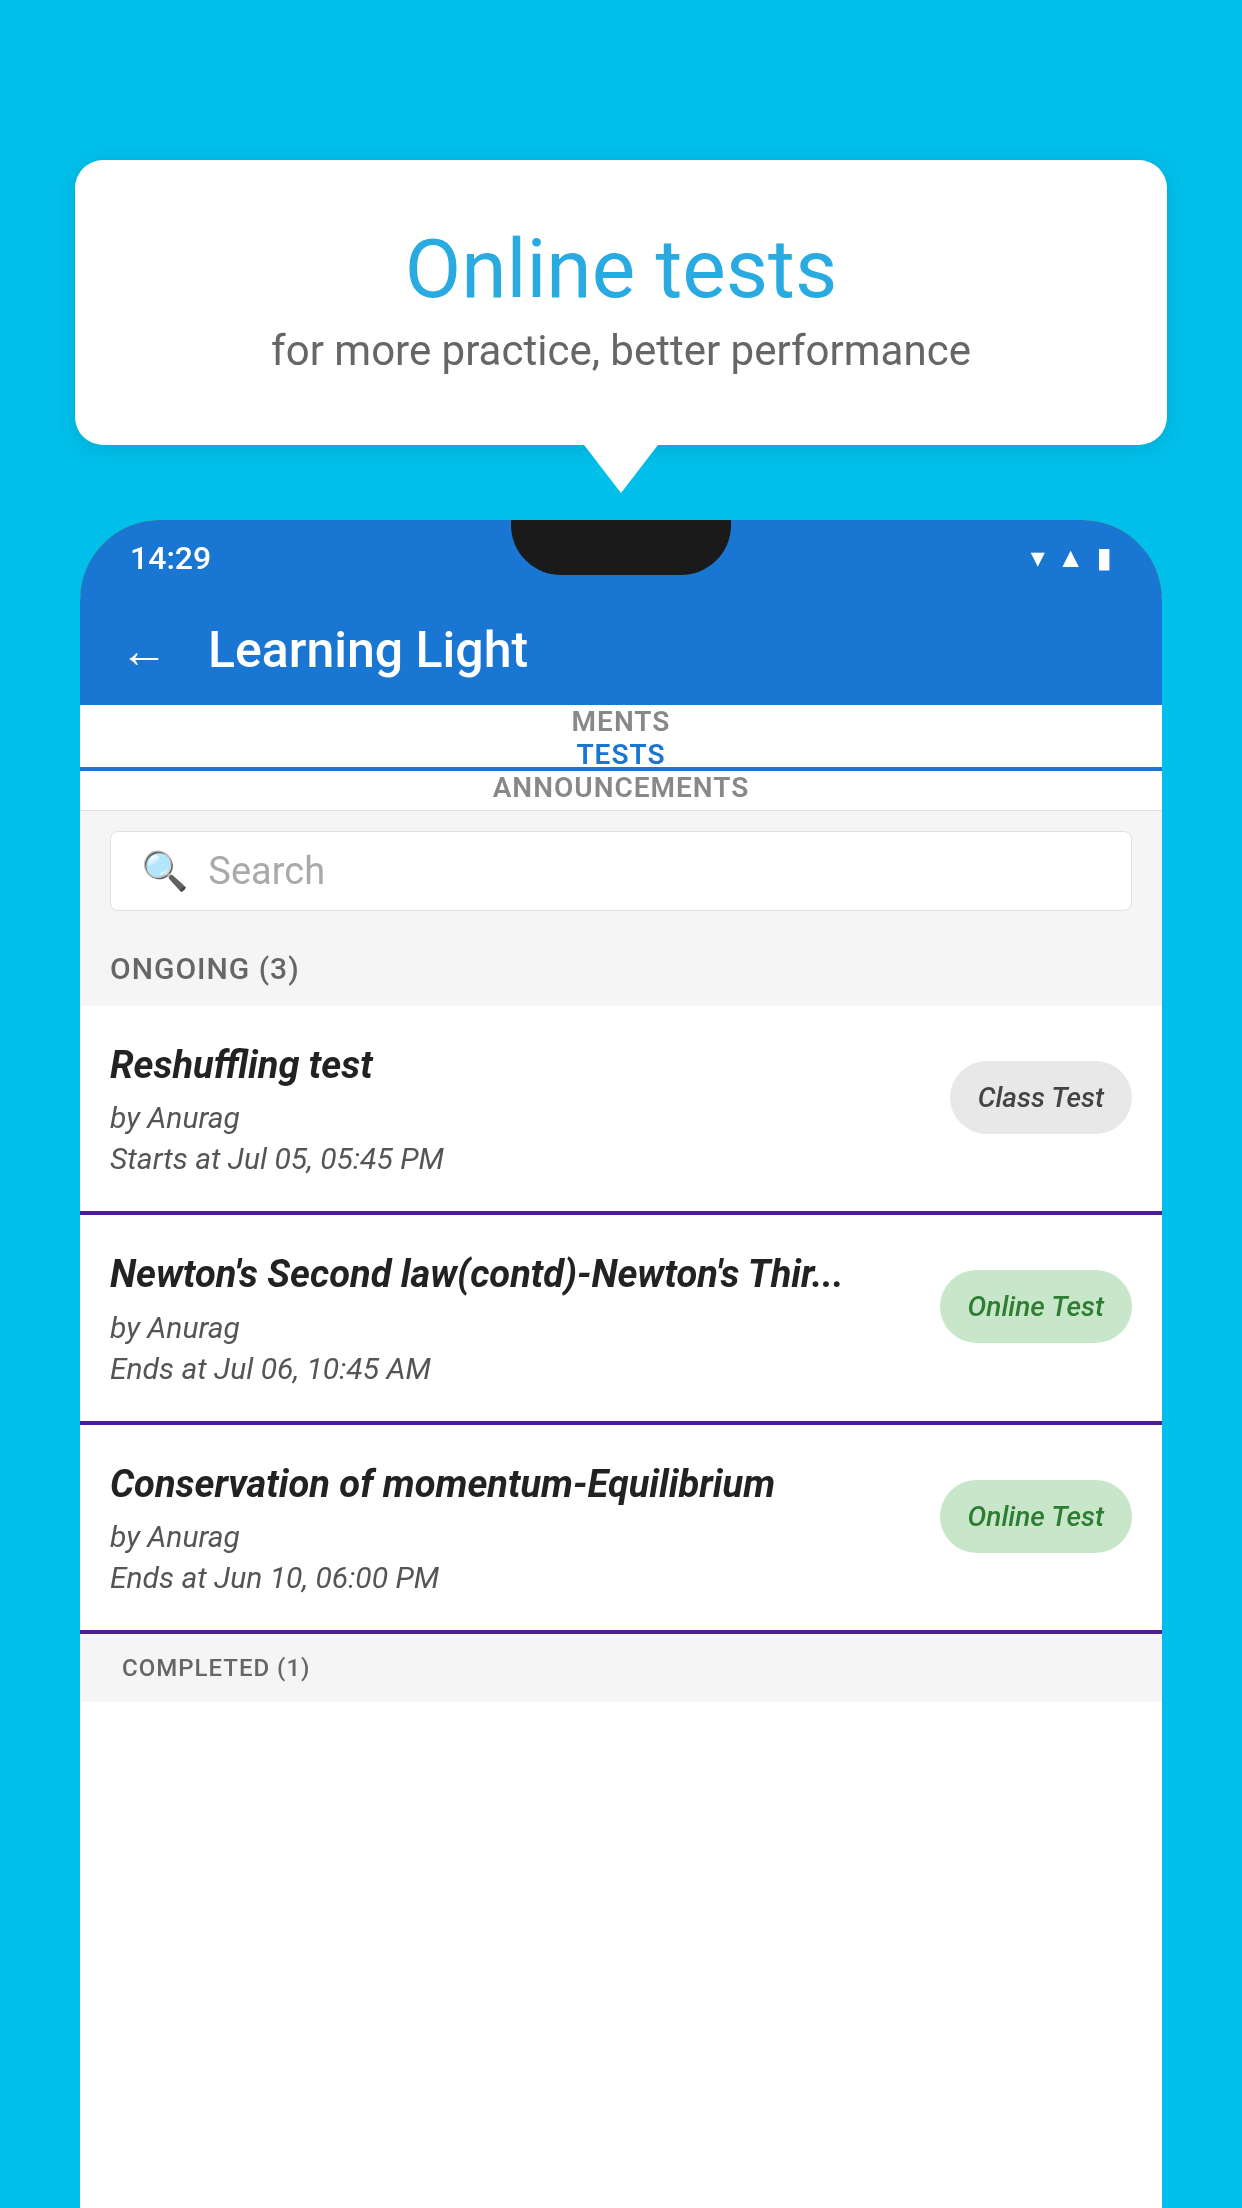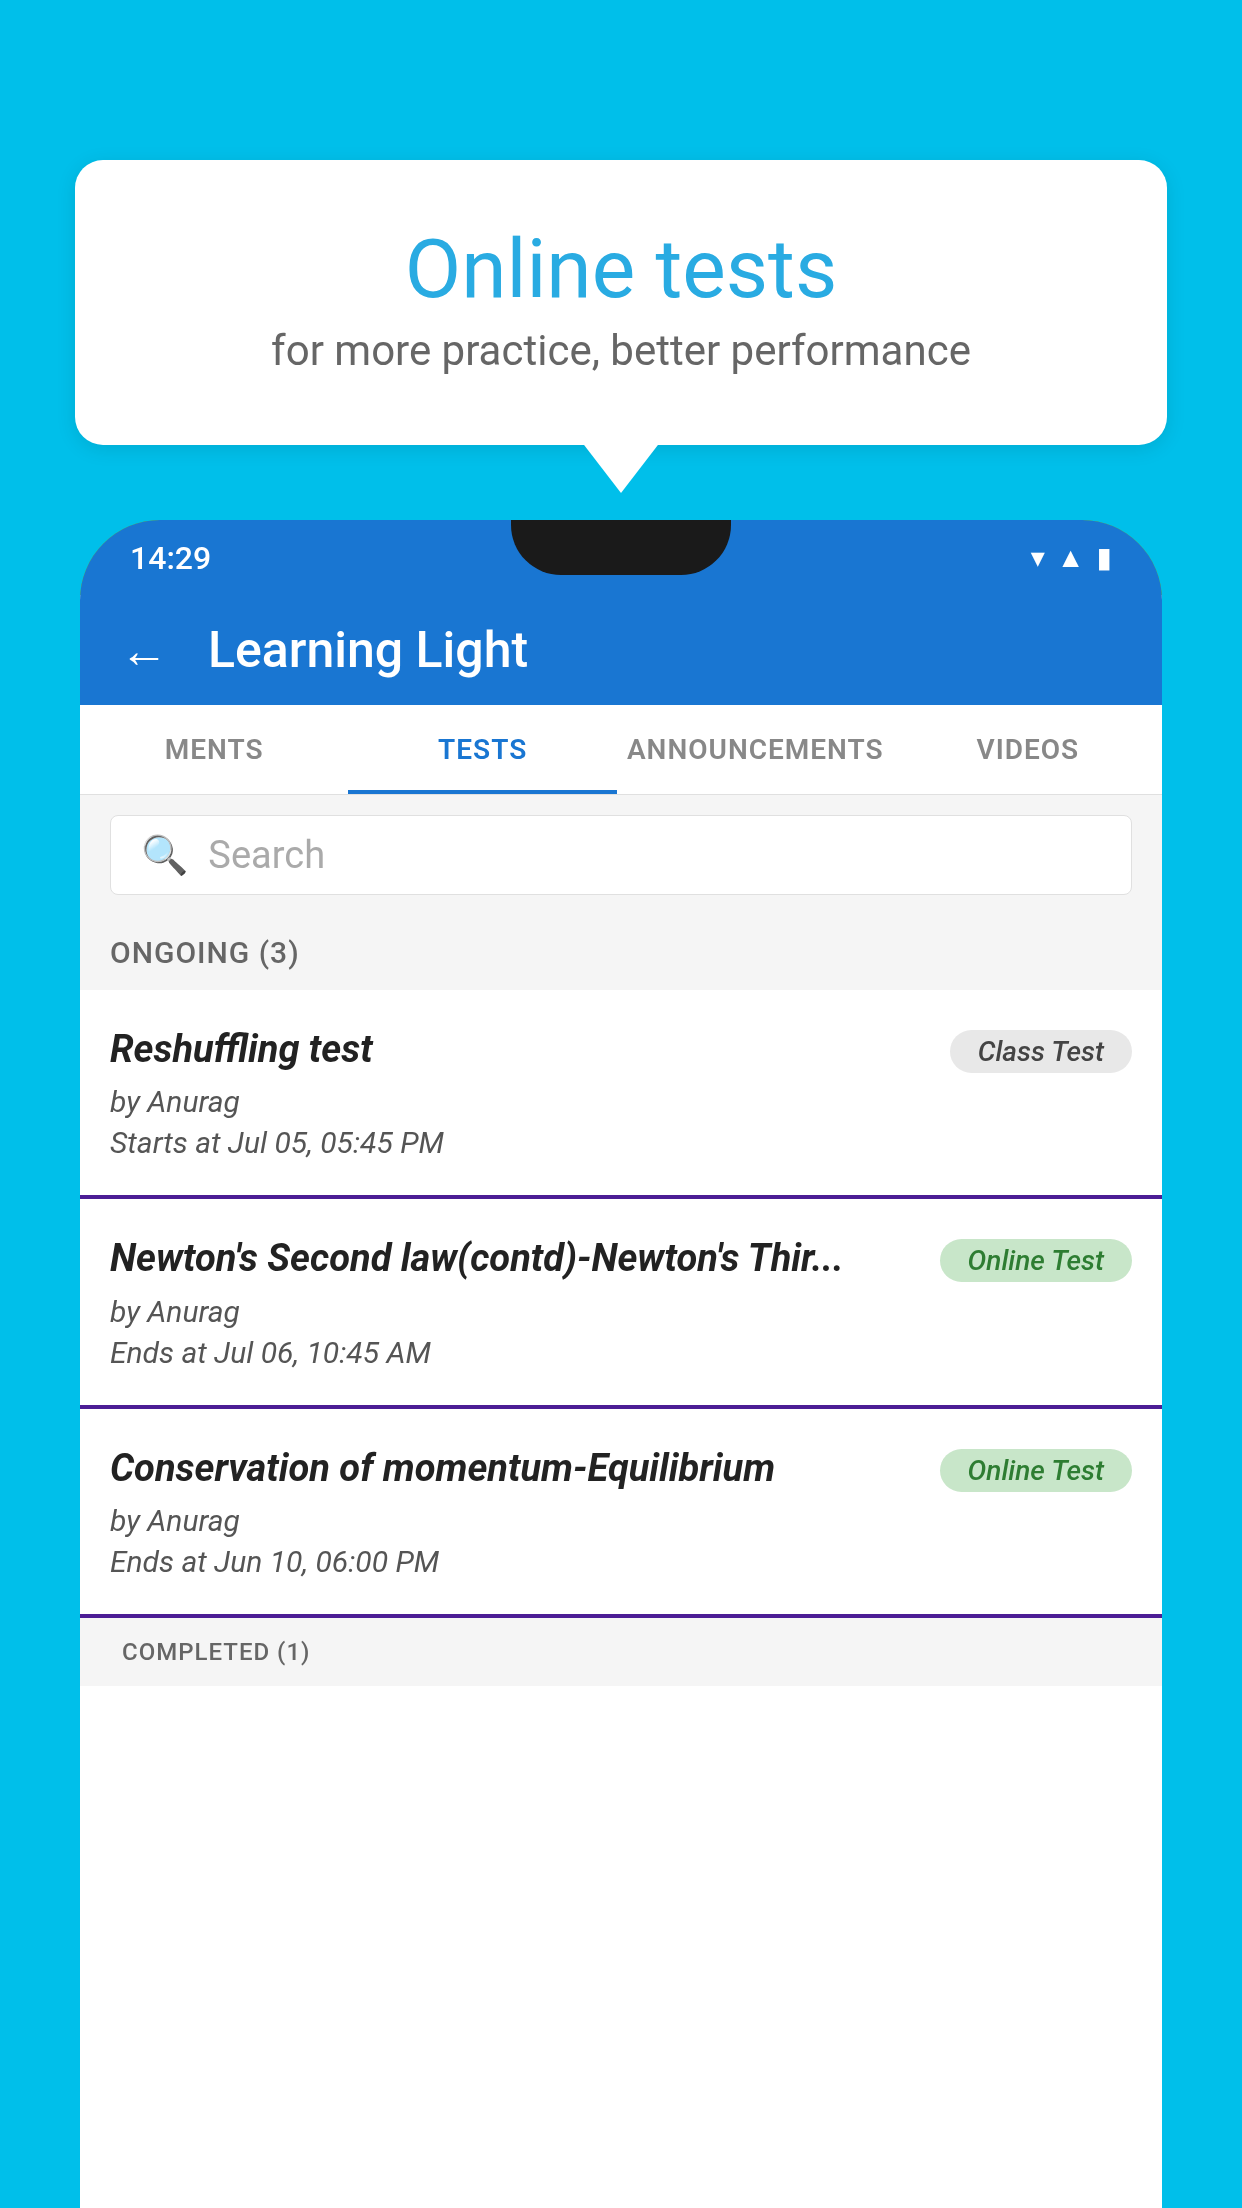--- a/index.html
+++ b/index.html
@@ -123,23 +123,24 @@
       color: white;
       font-size: 50px;
       font-weight: 500;
     }
 
     
     .tabs-bar {
       background: white;
       display: flex;
       border-bottom: 1px solid #e0e0e0;
-      height: 90px;
+      height: 106px;
       align-items: stretch;
       overflow: hidden;
+      flex-direction: column;
     }
     .tab-item {
       flex: 1;
       display: flex;
       align-items: center;
       justify-content: center;
       font-size: 28px;
       font-weight: 600;
       color: #888;
       letter-spacing: 1px;
@@ -222,25 +223,25 @@
       font-size: 30px;
       color: #555;
       margin-bottom: 6px;
     }
     .test-date {
       font-size: 30px;
       color: #555;
     }
     .test-badge {
       border-radius: 50px;
-      padding: 5px 28px;
+      padding: 20px 28px;
       font-size: 28px;
       font-weight: 500;
       white-space: nowrap;
-      margin-top: 5px;
+      margin-top: 20px;
       flex-shrink: 0;
     }
     .badge-class {
       background: #e8e8e8;
       color: #444;
     }
     .badge-online {
       background: #c8e6c9;
       color: #2e7d32;
     }

